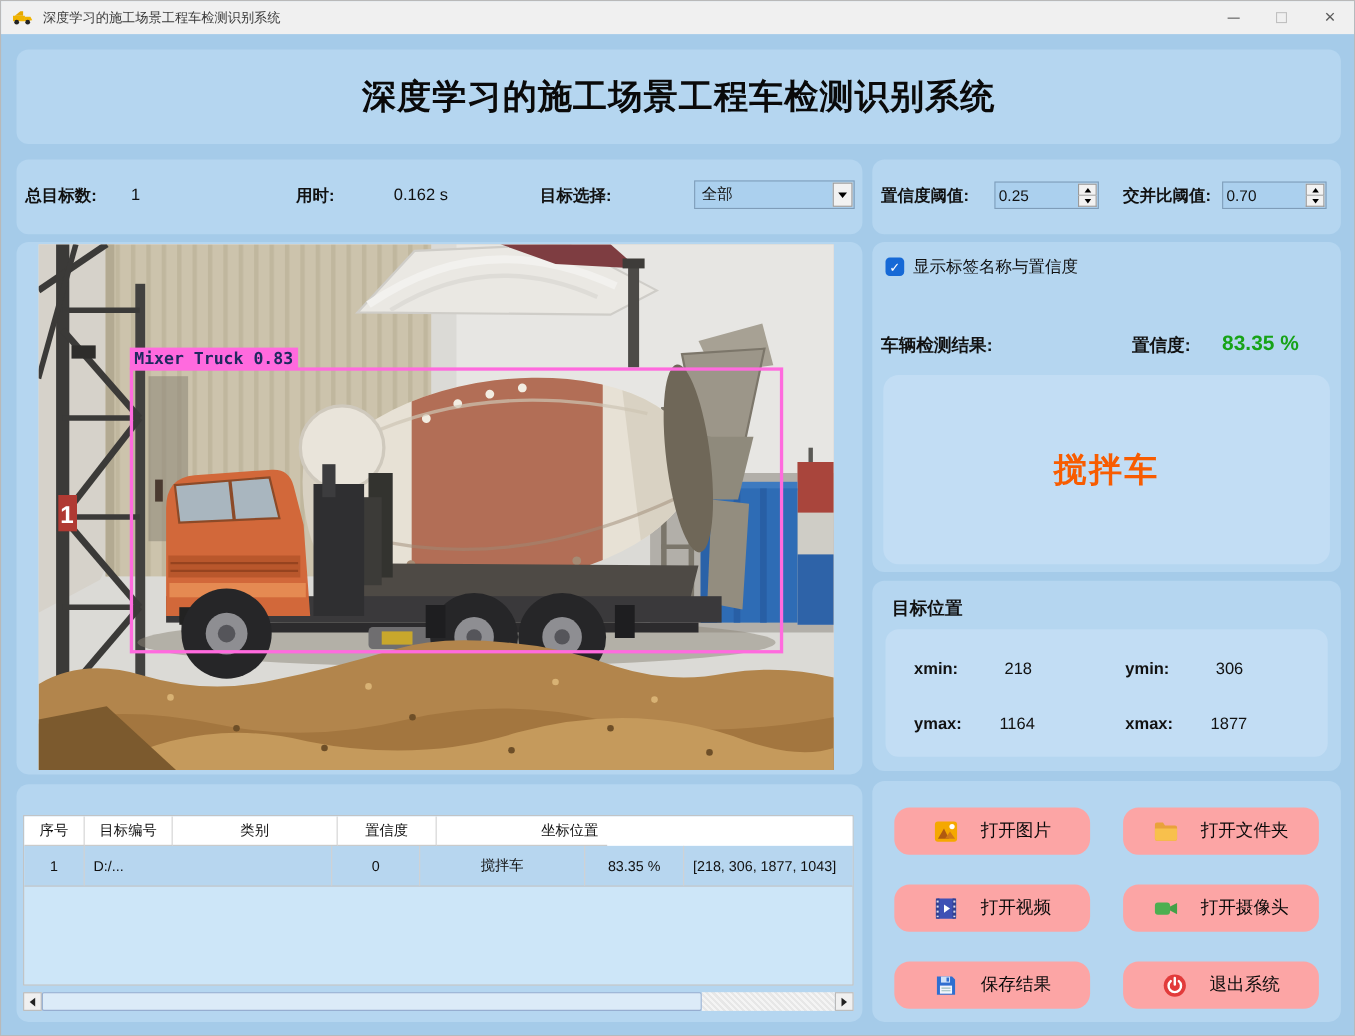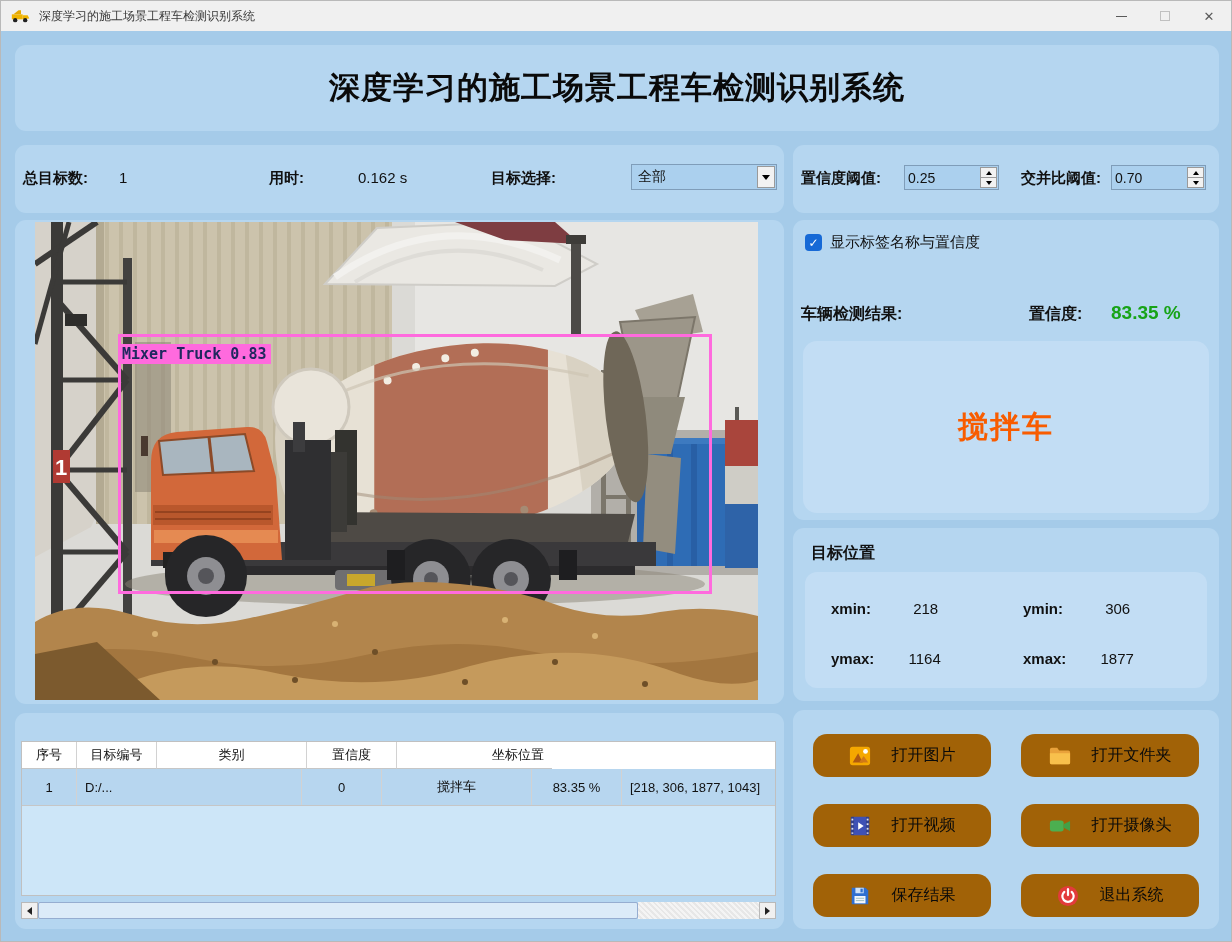--- a/index.html
+++ b/index.html
@@ -59,21 +59,21 @@
 
   
   .viewer { left:14px; top:219px; width:769px; height:484px; }
   .photo-wrap { position:absolute; left:20px; top:2px; width:723px; height:478px;
                 overflow:hidden; background:#dbdad6; }
   .photo-wrap svg { display:block; }
   .bbox { position:absolute; left:83px; top:112px; width:594px; height:260px;
           border:3px solid #ff6ade; }
   .bbox-label { position:absolute; left:83px; top:94px; height:20px; padding:0 4px;
                 background:#ff6ade; color:#20285f; font-family:"DejaVu Sans Mono",monospace;
-                font-weight:bold; font-size:15px; line-height:20px; white-space:nowrap;margin-top:28px; }
+                font-weight:bold; font-size:15px; line-height:20px; white-space:nowrap; }
 
   
   .detect { left:792px; top:219px; width:426px; height:300px; }
   .chk-row { position:absolute; left:12px; top:13px; display:flex; align-items:center; gap:8px; }
   .chk-box { width:17px; height:17px; background:#1669d6; border-radius:4px; color:#fff;
              font-size:12px; font-weight:bold; display:flex; align-items:center;
              justify-content:center; }
   .chk-lab { font-size:15px; color:#111; }
   .det-lab { position:absolute; top:84px; font-size:16px; font-weight:bold; color:#111; }
   .det-conf-val { position:absolute; top:82px; left:318px; font-size:19px; font-weight:bold; color:#17a317; }
@@ -84,21 +84,21 @@
   
   .pos { left:792px; top:527px; width:426px; height:173px; }
   .pos-title { position:absolute; left:18px; top:15px; font-size:16px; font-weight:bold; color:#111; }
   .pos-box { left:12px; top:44px; width:402px; height:116px; border-radius:12px; }
   .pos-item { position:absolute; font-size:15px; }
   .pos-item b { font-weight:bold; color:#111; }
   .pos-item span { color:#111; }
 
   
   .btns { left:792px; top:709px; width:426px; height:219px; }
-  .act-btn { position:absolute; width:178px; height:43px; background:#a16207;
+  .act-btn { position:absolute; width:178px; height:43px; background:#fca5a5;
              border:none; border-radius:14px; display:flex; align-items:center;
              justify-content:center; gap:21px; font-size:16px; color:#0a0a0a;
              font-family:inherit; cursor:pointer; }
   .act-btn svg { width:22px; height:22px; }
 
   
   .tblp { left:14px; top:712px; width:769px; height:216px; }
   .tbl { position:absolute; left:6px; top:28px; width:755px; height:155px;
          background:#cde6f8; border:1px solid #c0c0c0; overflow:hidden; }
   .trow { display:flex; width:760px; }

